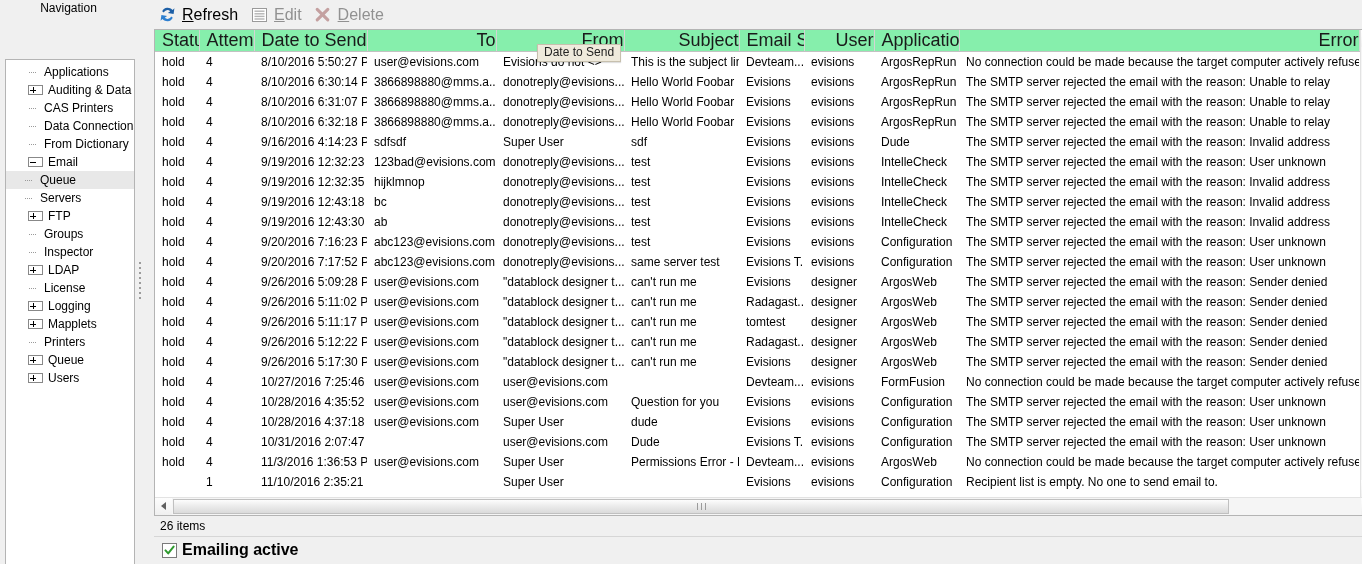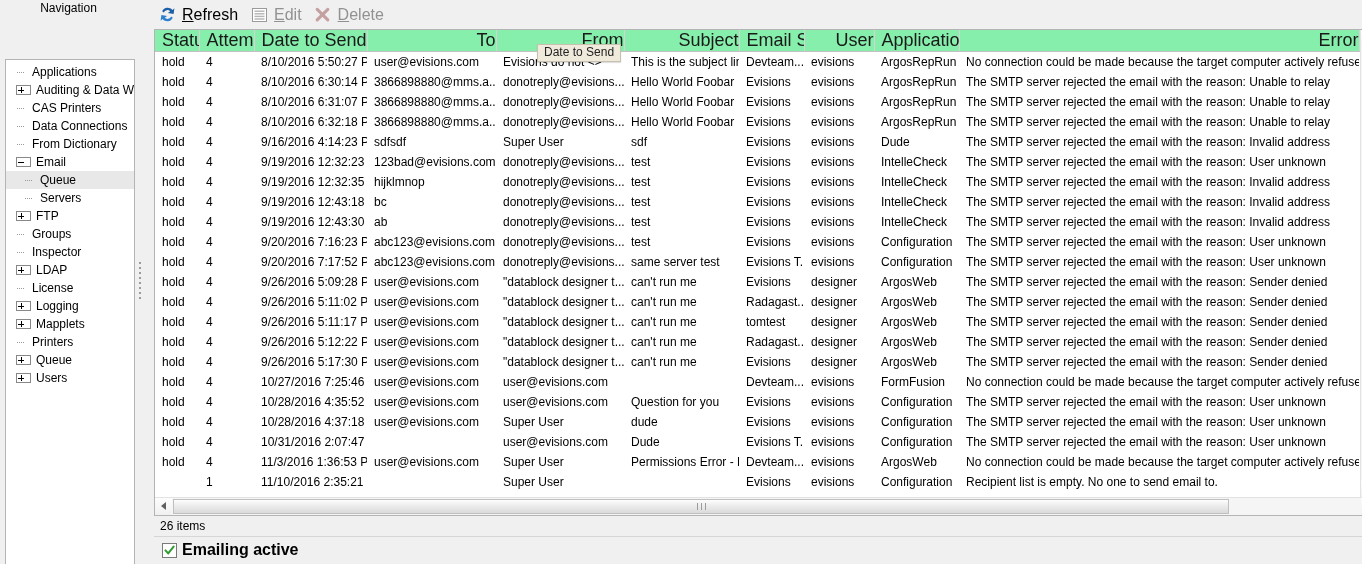--- a/index.html
+++ b/index.html
@@ -47,21 +47,21 @@
     padding-top: 3px;
     position: relative;
   }
   .tree-item {
     height: 18px;
     line-height: 18px;
     display: flex;
     align-items: center;
     font-size: 12px;
     white-space: nowrap;
-    padding-left: 8px;
+    padding-left: 20px;
     position: relative;
   }
   .tree-item.selected {
     background: #e8e8e8;
   }
   .tree-item .twisty {
     width: 13px; height: 13px;
     flex: 0 0 13px;
     margin-right: 3px;
     position: relative;

